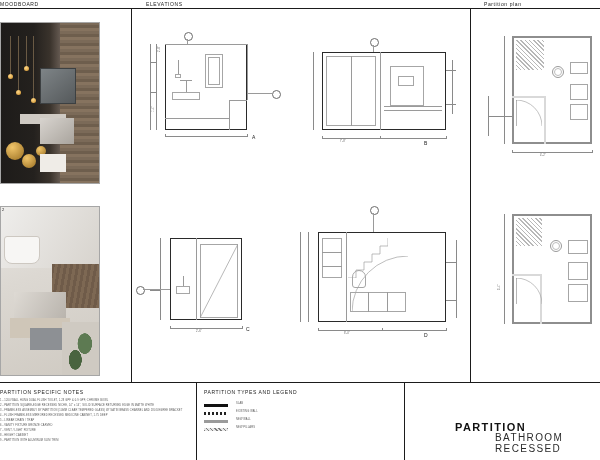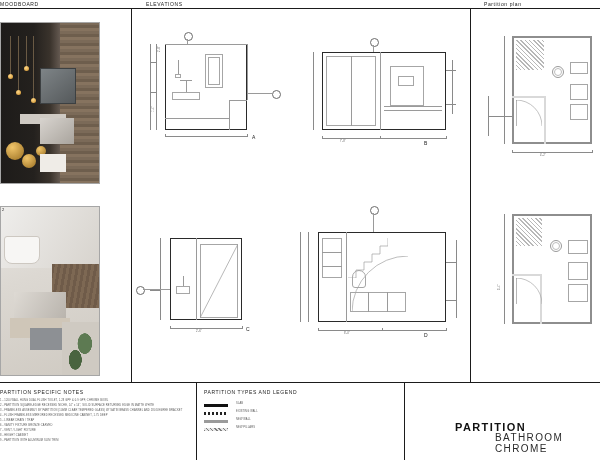--- a/index.html
+++ b/index.html
@@ -330,16 +330,16 @@
 
     <div class="sw sw-new" style="left:204px;top:420px;width:24px;"></div>
     <div class="micro" style="left:236px;top:418px;">NEW WALL</div>
 
     <div class="sw sw-pil" style="left:204px;top:428px;width:24px;"></div>
     <div class="micro" style="left:236px;top:426px;">NEW PILLARS</div>
   </div>
 
   <div>
     <div class="ttl" style="left:455px;top:421px;font-size:11px;font-weight:bold;">PARTITION</div>
-    <div class="ttl" style="left:495px;top:432px;font-size:10px;color:#2a2a2a;">BATHROOM CHROME</div>
+    <div class="ttl" style="left:495px;top:432px;font-size:10px;color:#2a2a2a;">BATHROOM RECESSED</div>
   </div>
 
 </div>
 
 </body></html>

